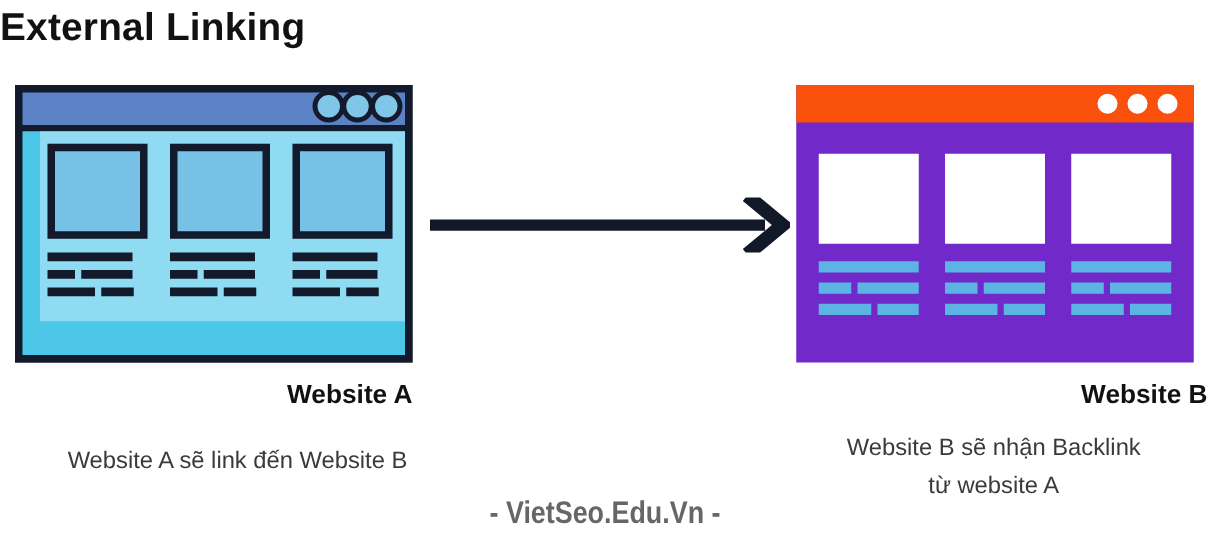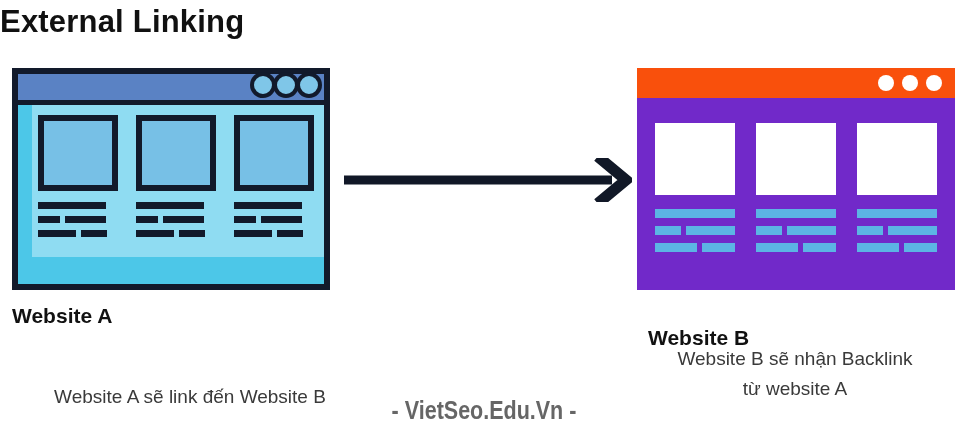--- a/index.html
+++ b/index.html
@@ -178,33 +178,33 @@
     width: 288px;
     height: 44px;
   }
 
   
   .caption-heading {
     position: absolute;
     font-size: 21px;
     font-weight: bold;
     color: #111111;
-    text-align: left;
+    text-align: right;
   }
   .caption-a-heading { left: 12px; top: 304px; width: 318px; }
-  .caption-b-heading { left: 648px; top: 304px; width: 318px; margin-top: 22px; }
+  .caption-b-heading { left: 648px; top: 304px; width: 318px; }
 
   .caption-sub {
     position: absolute;
     font-size: 19px;
     color: #3a3a3a;
     text-align: center;
     line-height: 30px;
   }
-  .caption-a-sub { left: 0px; top: 354px; width: 380px; margin-top: 28px; }
+  .caption-a-sub { left: 0px; top: 354px; width: 380px; }
   .caption-b-sub { left: 620px; top: 344px; width: 350px; }
 
   .footer-mark {
     position: absolute;
     left: 0;
     top: 396px;
     width: 968px;
     text-align: center;
     font-size: 25px;
     font-weight: bold;

